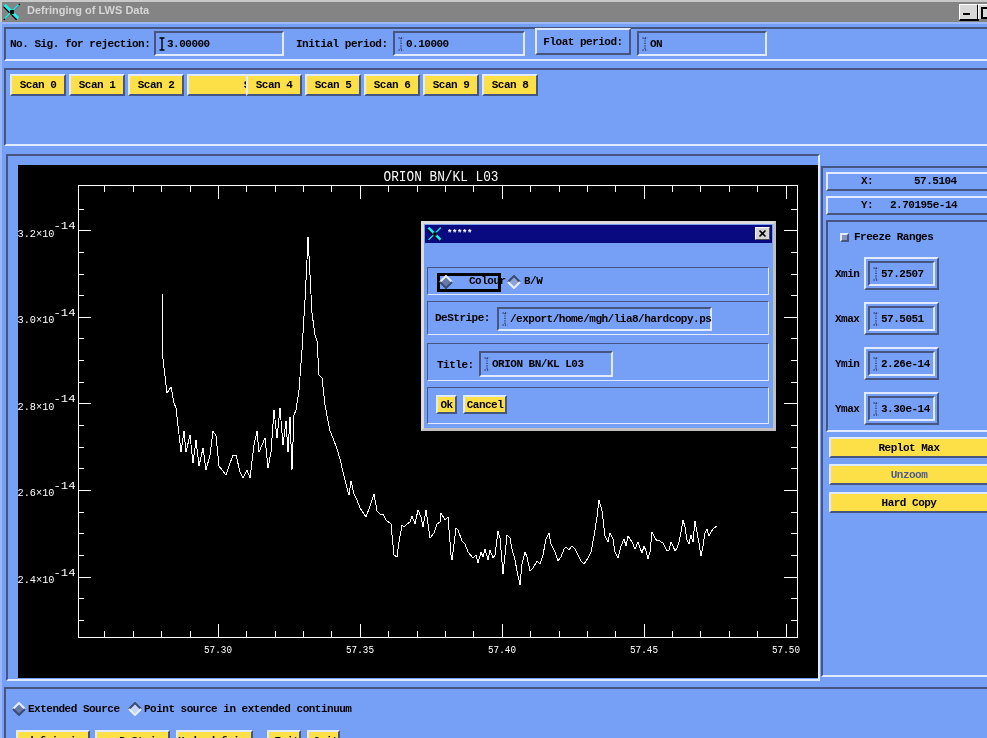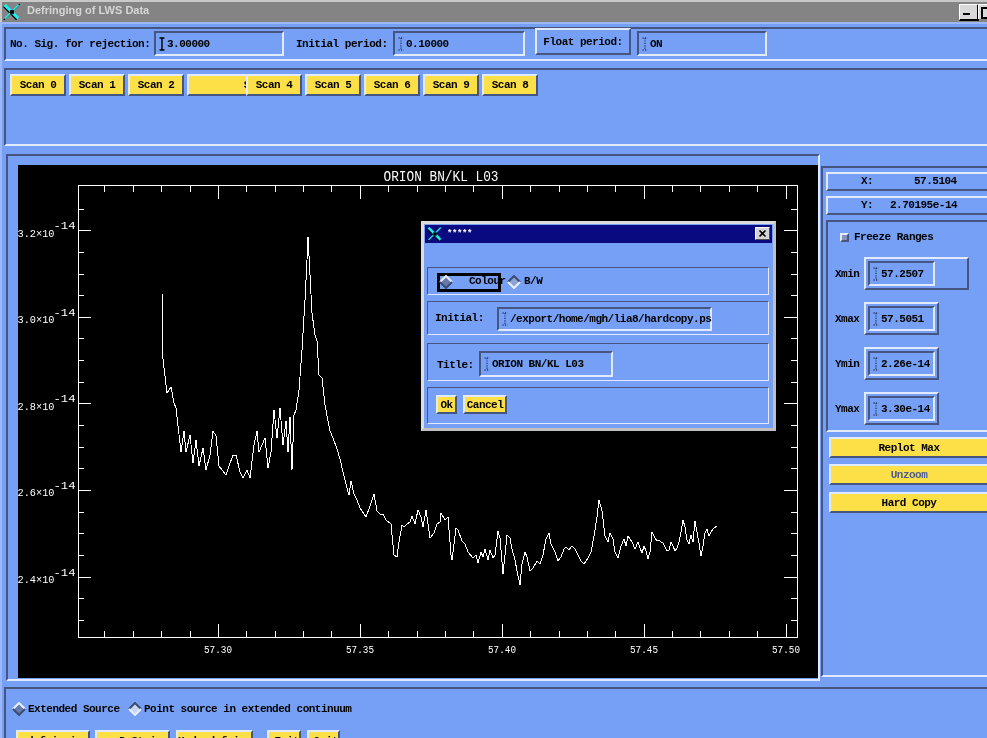--- a/index.html
+++ b/index.html
@@ -100,21 +100,21 @@
   </div>
 <div class="abs raised" style="left:826px;top:196px;width:165px;height:15px;">
     <span class="abs lbl" style="left:33px;top:1px;">Y:</span>
     <span class="abs lbl" style="left:62px;top:1px;">2.70195e-14</span>
   </div>
 <div class="abs sunken" style="left:826px;top:220px;width:165px;height:208px;background:#76A0F6;"></div>
 <div class="abs" style="left:840px;top:233px;width:5px;height:5px;background:#8593BD;
  border-top:2px solid #E2EAFF;border-left:2px solid #E2EAFF;border-bottom:2px solid #475681;border-right:2px solid #475681;"></div>
 <div class="abs lbl" style="left:854px;top:231px;">Freeze Ranges</div>
 <div class="abs lbl" style="left:835px;top:268px;">Xmin</div>
-<div class="abs raised" style="left:864px;top:257px;width:71px;height:29px;padding-left:30px;">
+<div class="abs raised" style="left:864px;top:257px;width:71px;height:29px;">
     <div class="abs sunken lft" style="left:2px;top:2px;width:63px;height:21px;">
       <svg style="margin:0 2px 0 3px;flex:none;" width="6" height="14" viewBox="0 0 6 14">
         <path d="M0.5 1 H5.5 M0.5 13 H5.5 M3 1 V13" fill="none" stroke="#2b3c6e" stroke-width="1.4" stroke-dasharray="1.2 1.2"></path>
       </svg>
       <span class="lbl">57.2507</span>
     </div>
   </div>
 <div class="abs lbl" style="left:835px;top:313px;">Xmax</div>
 <div class="abs raised" style="left:864px;top:302px;width:71px;height:29px;">
     <div class="abs sunken lft" style="left:2px;top:2px;width:63px;height:21px;">
@@ -187,21 +187,21 @@
       <path d="M13,7 L7,13 L1,7" fill="none" stroke="#3C4B74" stroke-width="2"></path>
     </svg>
 <div class="abs lbl" style="left:29px;top:51px;padding-left:16px;">Colour</div>
 <svg class="abs" style="left:83px;top:51px;" width="14" height="14" viewBox="0 0 14 14">
       <polygon points="7,1 13,7 7,13 1,7" fill="#8FA3D4"></polygon>
       <path d="M1,7 L7,1 L13,7" fill="none" stroke="#3C4B74" stroke-width="2"></path>
       <path d="M13,7 L7,13 L1,7" fill="none" stroke="#E8EEFF" stroke-width="2"></path>
     </svg>
 <div class="abs lbl" style="left:100px;top:51px;">B/W</div>
 <div class="abs sunken" style="left:3px;top:77px;width:340px;height:32px;border-width:1px;"></div>
-<div class="abs lbl" style="left:11px;top:88px;">Initial:</div>
+<div class="abs lbl" style="left:11px;top:88px;">DeStripe:</div>
 <div class="abs sunken lft" style="left:73px;top:83px;width:211px;height:20px;">
       <svg style="margin:0 2px 0 3px;flex:none;" width="6" height="14" viewBox="0 0 6 14">
         <path d="M0.5 1 H5.5 M0.5 13 H5.5 M3 1 V13" fill="none" stroke="#2b3c6e" stroke-width="1.4" stroke-dasharray="1.2 1.2"></path>
       </svg>
       <span class="lbl" style="color:#000">/export/home/mgh/lia8/hardcopy.ps</span>
     </div>
 <div class="abs sunken" style="left:3px;top:119px;width:340px;height:36px;border-width:1px;"></div>
 <div class="abs lbl" style="left:13px;top:135px;">Title:</div>
 <div class="abs sunken lft" style="left:55px;top:127px;width:130px;height:22px;">
       <svg style="margin:0 2px 0 3px;flex:none;" width="6" height="14" viewBox="0 0 6 14">

